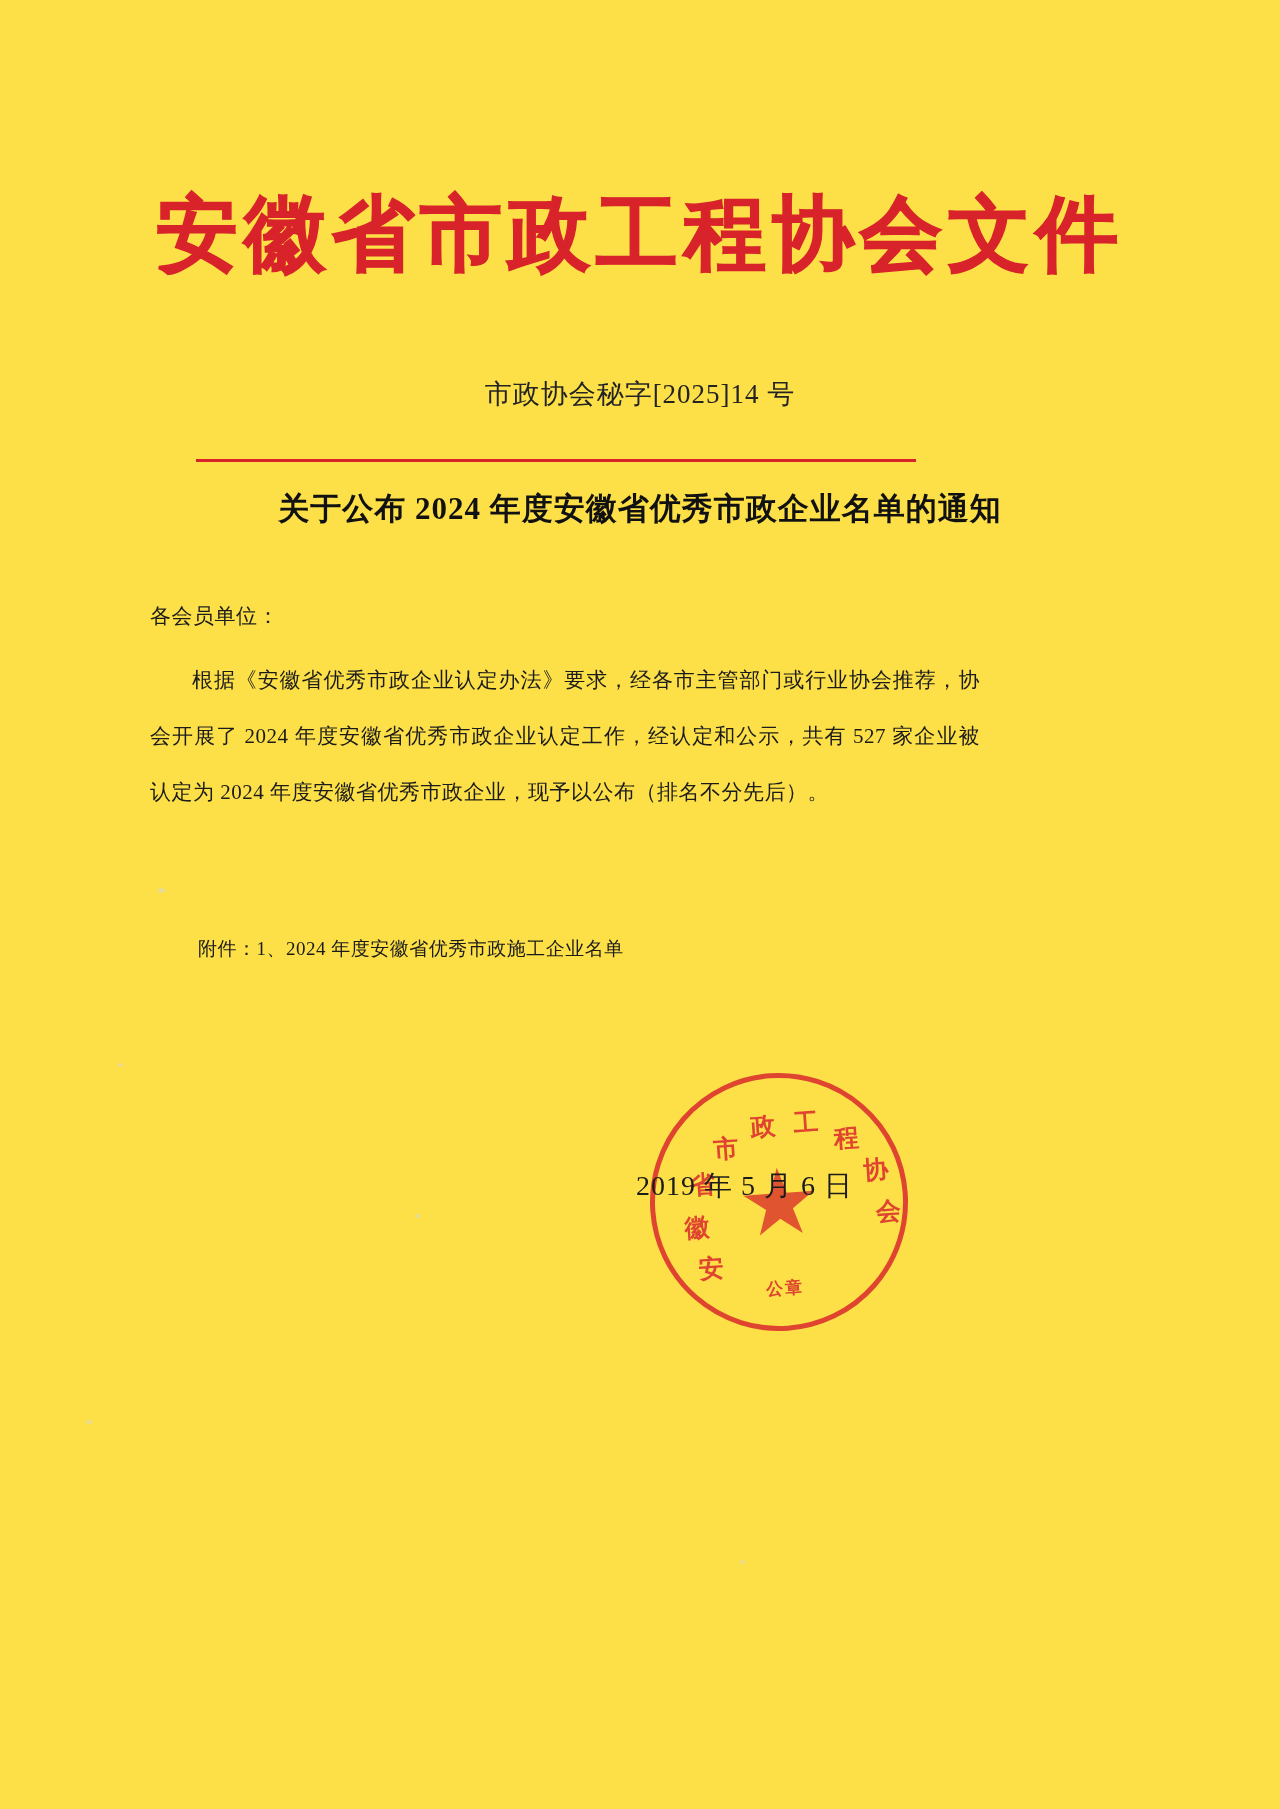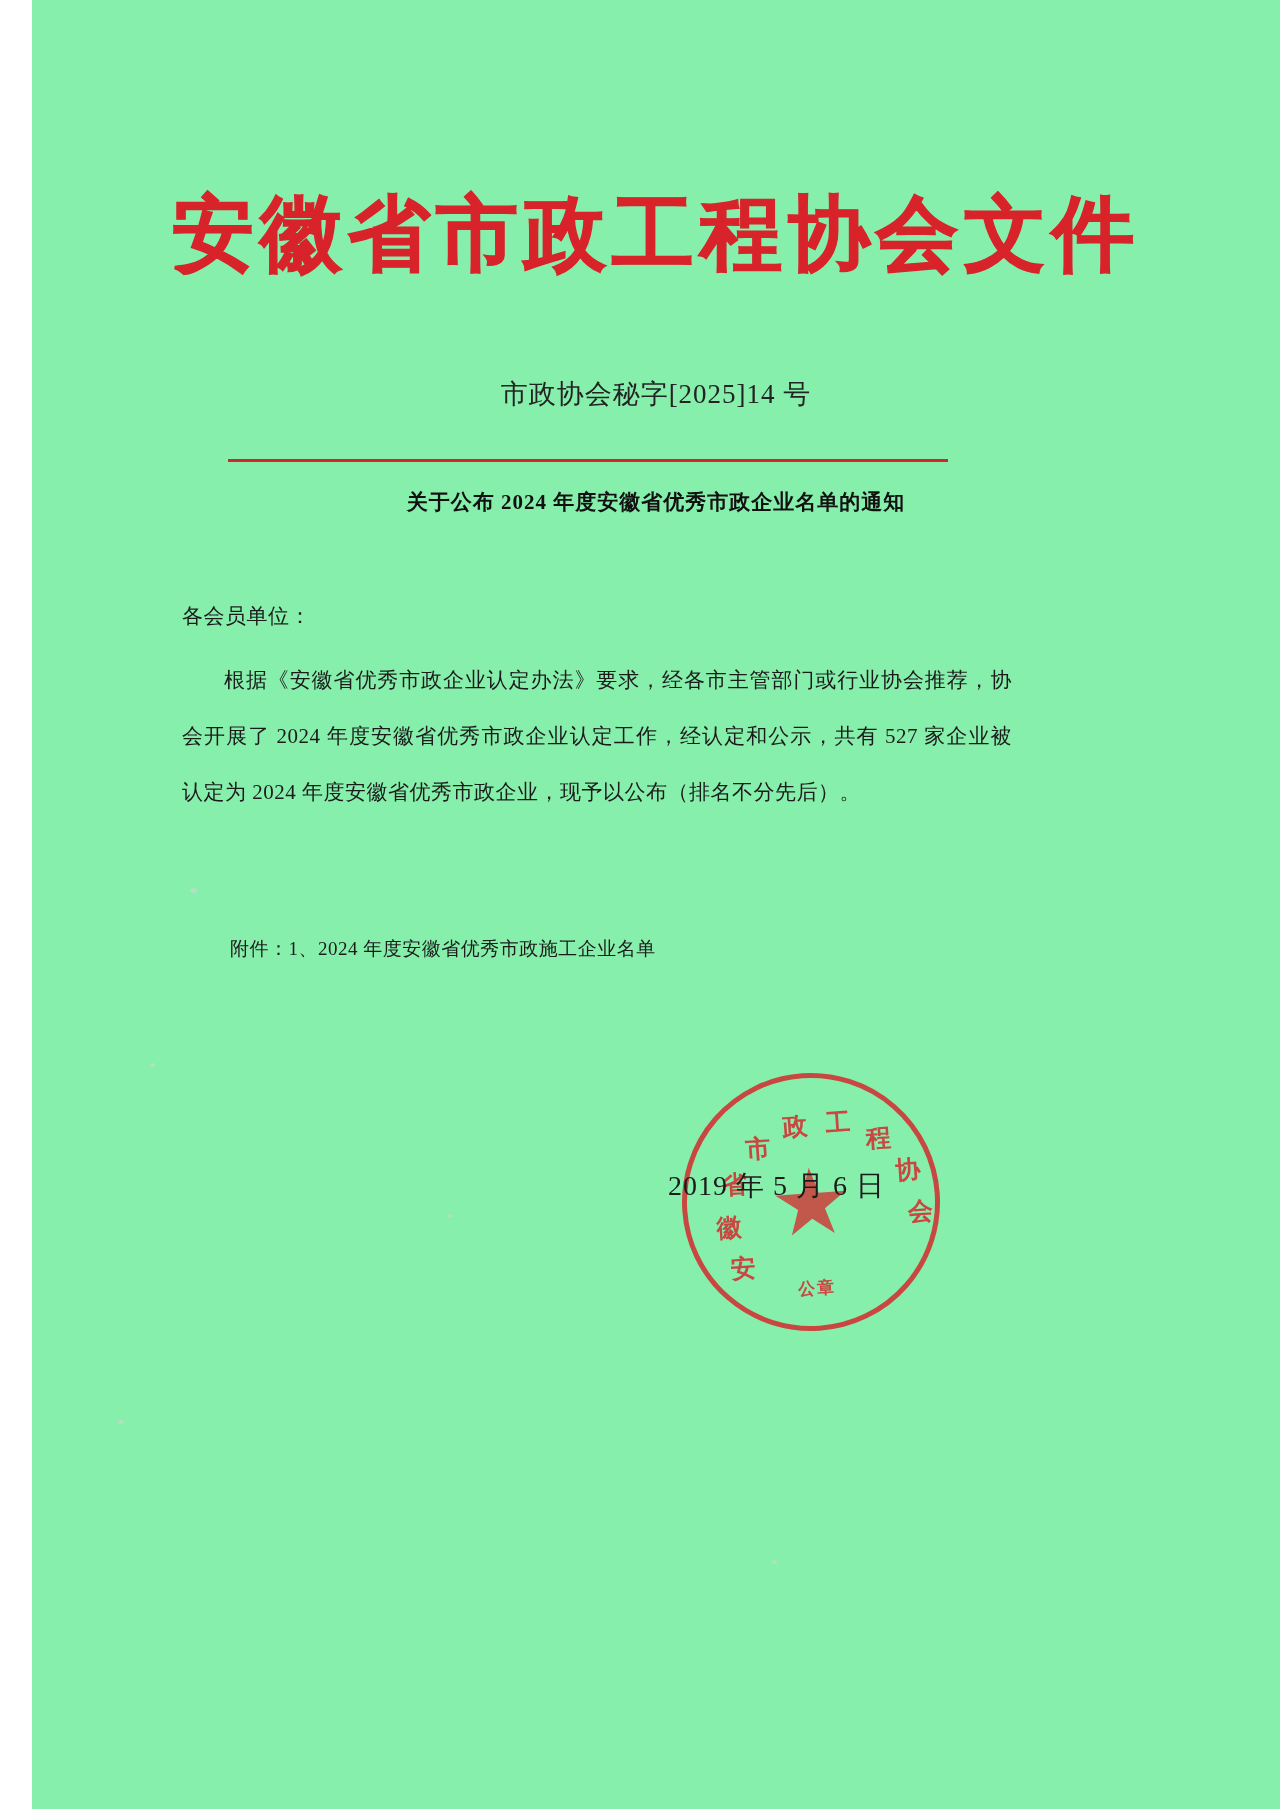--- a/index.html
+++ b/index.html
@@ -12,22 +12,21 @@
     height: 1809px;
     position: relative;
     font-family: "Liberation Serif", "DejaVu Serif", serif;
     color: #1a1a1a;
     overflow: hidden;
   }
 
   .page {
     position: absolute;
     inset: 0;
-    background: #86efac;
-    margin-left: 32px;
+    background: #fde047;
   }
 
   
   .speck {
     position: absolute;
     background: #d9d6d0;
     border-radius: 50%;
     opacity: .55;
   }
 
@@ -69,21 +68,21 @@
     height: 3px;
     background: #d8232a;
   }
 
   .doc-title {
     position: absolute;
     top: 488px;
     left: 0;
     width: 100%;
     text-align: center;
-    font-size: 21px;
+    font-size: 31px;
     font-weight: 700;
     letter-spacing: 1px;
     color: #111;
   }
 
   .body-block {
     position: absolute;
     top: 588px;
     left: 150px;
     width: 830px;

